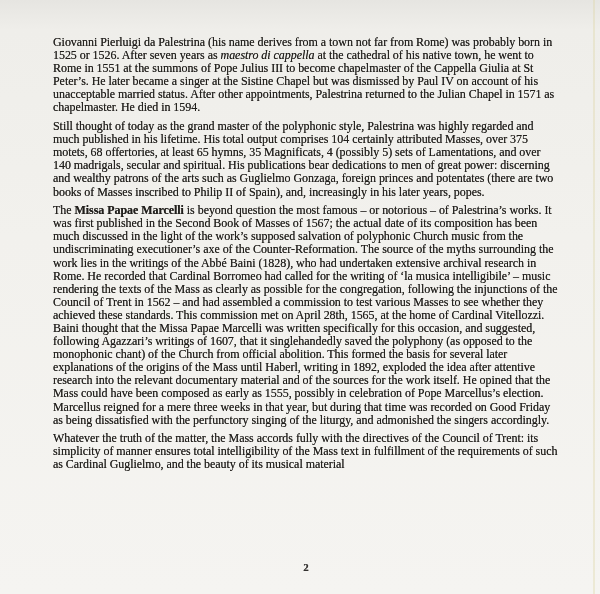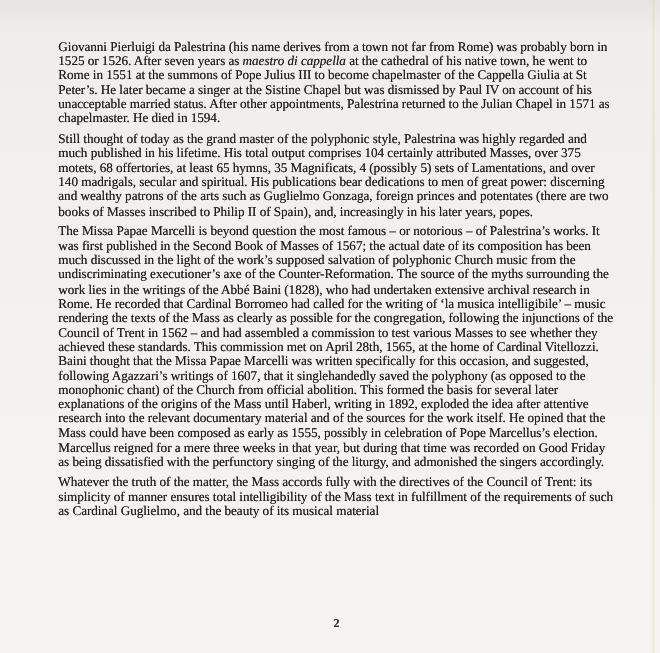--- a/index.html
+++ b/index.html
@@ -37,21 +37,21 @@
     font-size: 12px;
     line-height: 13.1px;
     letter-spacing: -0.05px;
     text-align: left;
     text-shadow: 0 0 0.4px rgba(30, 28, 25, 0.75);
   }
   .text-block p {
     margin: 0 0 5.5px 0;
   }
   .seg-italic { font-style: italic; }
-  .seg-bold { font-weight: normal; }
+  .seg-bold { font-weight: bold; }
   .page-number {
     position: absolute;
     left: 53px;
     width: 506px;
     top: 561px;
     text-align: center;
     font-size: 11px;
     font-weight: bold;
     color: #333130;
     text-shadow: 0 0 0.4px rgba(30, 28, 25, 0.6);

